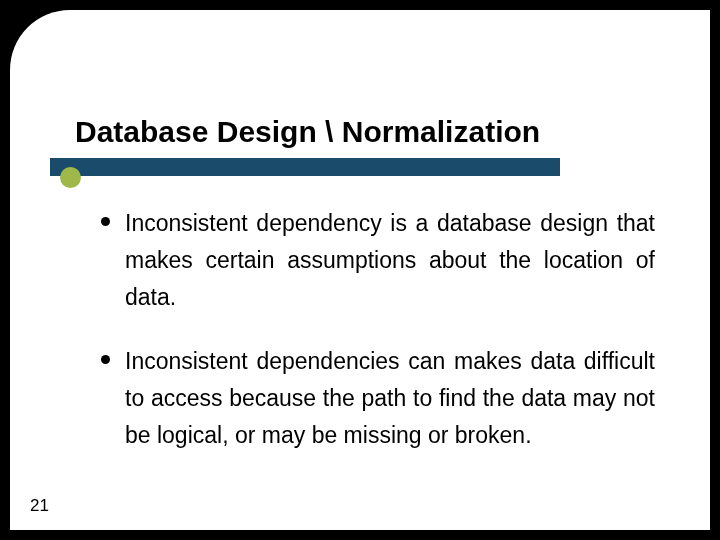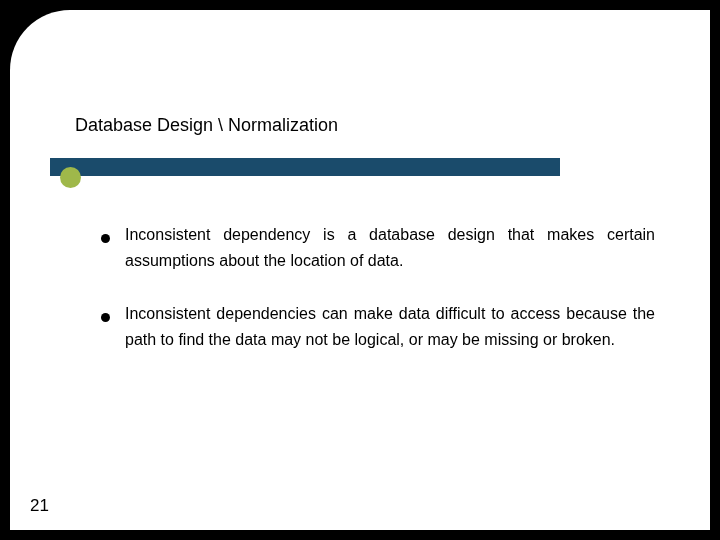--- a/index.html
+++ b/index.html
@@ -20,22 +20,22 @@
     left: 10px;
     right: 10px;
     bottom: 10px;
     background: #fff;
     border-top-left-radius: 60px;
   }
   .title {
     position: absolute;
     top: 105px;
     left: 65px;
-    font-size: 18px;
-    font-weight: normal;
+    font-size: 30px;
+    font-weight: bold;
     color: #000;
   }
   .underline {
     position: absolute;
     top: 148px;
     left: 40px;
     width: 510px;
     height: 18px;
     background: #1a4b6b;
   }
@@ -50,25 +50,24 @@
   }
   .bullets {
     position: absolute;
     top: 195px;
     left: 115px;
     right: 55px;
   }
   .bullet-item {
     position: relative;
     margin-bottom: 28px;
-    font-size: 16px;
+    font-size: 23px;
     color: #000;
     line-height: 1.6;
     text-align: justify;
-    margin-top: 17px;
   }
   .bullet-item::before {
     content: "";
     position: absolute;
     left: -24px;
     top: 12px;
     width: 9px;
     height: 9px;
     background: #000;
     border-radius: 50%;
@@ -84,17 +83,17 @@
 </head>
 <body>
 
 <div class="slide">
   <div class="inner">
     <div class="title">Database Design \ Normalization</div>
     <div class="underline"></div>
     <div class="dot"></div>
     <div class="bullets">
       <div class="bullet-item">Inconsistent dependency is a database design that makes certain assumptions about the location of data.</div>
-      <div class="bullet-item">Inconsistent dependencies can make data difficult to access because the path to find the data may not be logical, or may be missing or broken.</div>
+      <div class="bullet-item">Inconsistent dependencies can makes data difficult to access because the path to find the data may not be logical, or may be missing or broken.</div>
     </div>
     <div class="page-num">21</div>
   </div>
 </div>
 
 </body></html>

